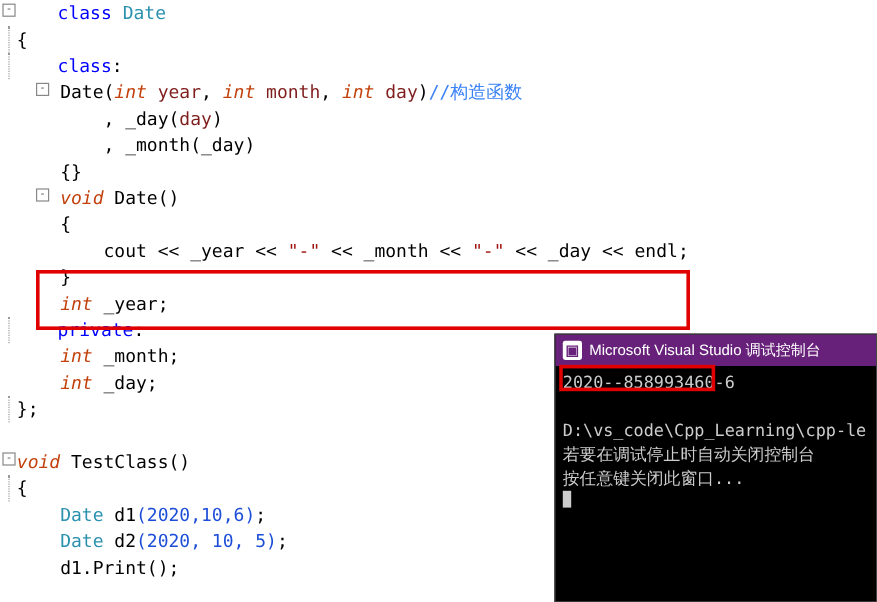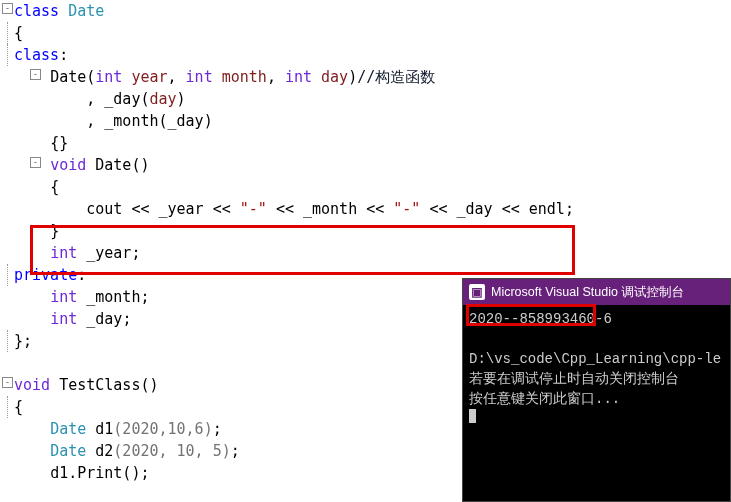--- a/index.html
+++ b/index.html
@@ -14,26 +14,26 @@
   }
   .editor { position:absolute; left:0; top:0; width:731px; padding-left:2px; }
   .line { white-space:pre; padding-left:12px; position:relative; }
   .fold { position:absolute; left:0; top:3px; width:11px; height:11px;
           border:1px solid #888; font-size:9px; line-height:9px;
           text-align:center; color:#555; background:#fff; }
   .indent-guide { position:absolute; left:5px; top:0; bottom:0;
                   border-left:1px dotted #999; }
 
   
-  .kw  { color:#0000ff; }
-  .typ { color:#6d28d9; }
+  .kw  { color:#0000ff;padding-left:34px; }
+  .typ { color:#c2410c;font-style:italic; }
   .id  { color:#000; }
   .mem { color:#7f1d1d; }
-  .lit { color:#737373; }
-  .com { color:#0f172a; }
+  .lit { color:#1d4ed8; }
+  .com { color:#3b82f6; }
   .str { color:#a31515; }
   .cls { color:#2b91af; }
   .pun { color:#000; }
 
   
   .redbox { position:absolute; border:3px solid #e00000; background:transparent; }
   #box-code { left:30px; top:225px; width:545px; height:50px; }
   #box-out  { left:466px; top:304px; width:130px; height:22px; }
 
   
@@ -46,21 +46,21 @@
   }
   .titlebar {
     height:26px; background:#68217a; display:flex; align-items:center;
     padding:0 6px; color:#fff; font-size:12.5px;
     font-family:"Microsoft YaHei",sans-serif; overflow:hidden; white-space:nowrap;
   }
   .titlebar .icon { width:16px; height:16px; background:#fff; color:#68217a;
                     font-size:12px; font-weight:bold; display:flex;
                     align-items:center; justify-content:center; margin-right:6px;
                     border-radius:2px; }
-  .console-body { padding:4px 6px; white-space:pre;font-family:Liberation Mono, monospace; }
+  .console-body { padding:4px 6px; white-space:pre; }
   .cursor { display:inline-block; width:7px; height:14px; background:#ccc; }
 </style>
 </head>
 <body>
 
 <div class="editor">
   <div class="line"><span class="fold">-</span><span class="kw">class</span> <span class="cls">Date</span></div>
   <div class="line"><span class="indent-guide"></span><span class="pun">{</span></div>
   <div class="line"><span class="indent-guide"></span><span class="kw">class</span><span class="pun">:</span></div>
   <div class="line">    <span class="fold" style="left:28px;">-</span><span class="id">Date</span><span class="pun">(</span><span class="typ">int</span> <span class="mem">year</span>, <span class="typ">int</span> <span class="mem">month</span>, <span class="typ">int</span> <span class="mem">day</span><span class="pun">)</span><span class="com">//构造函数</span></div>

